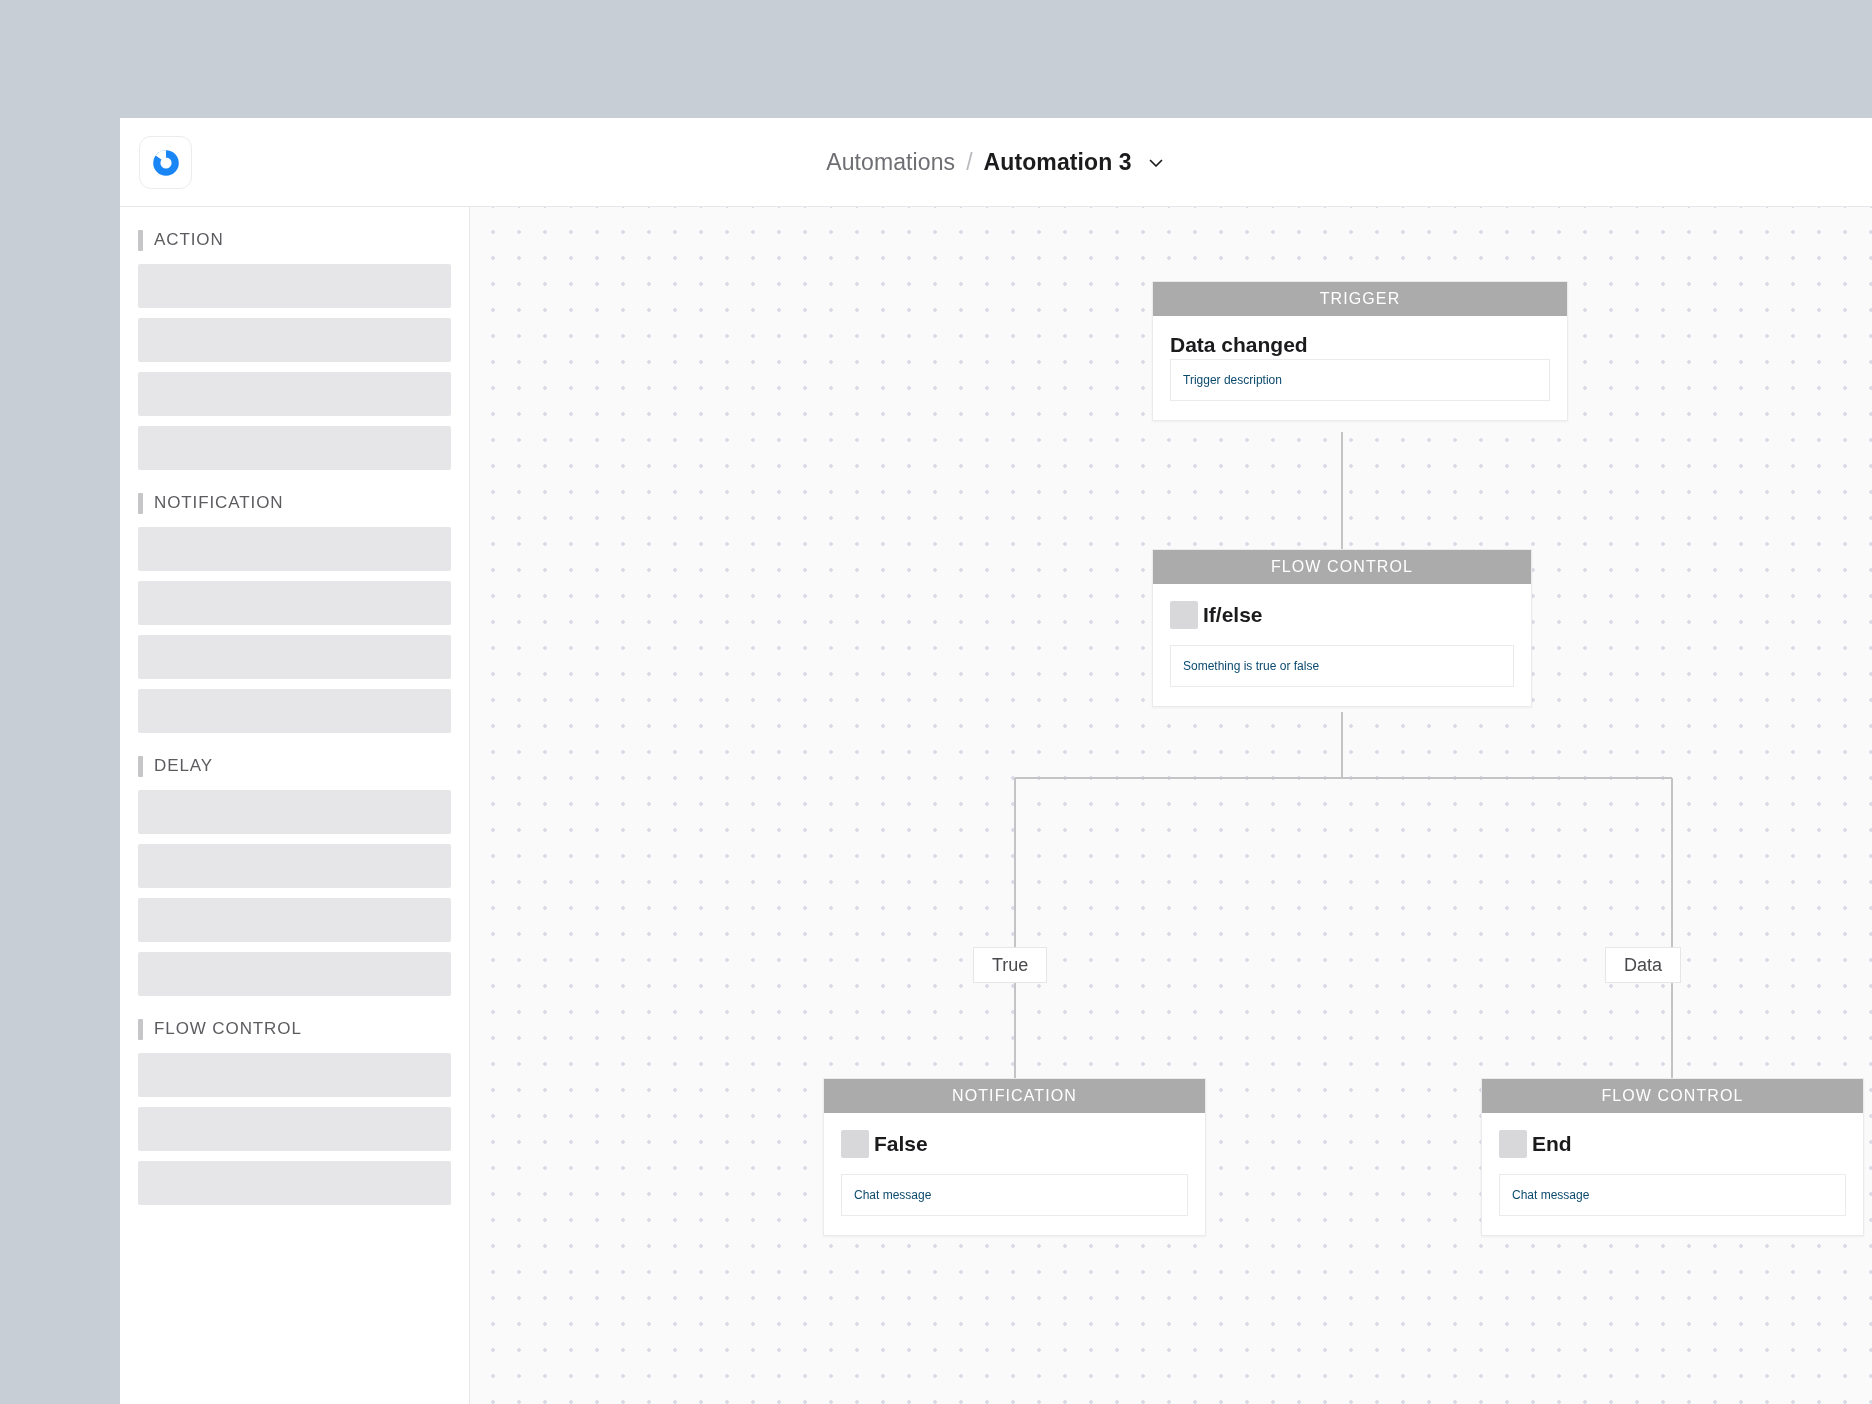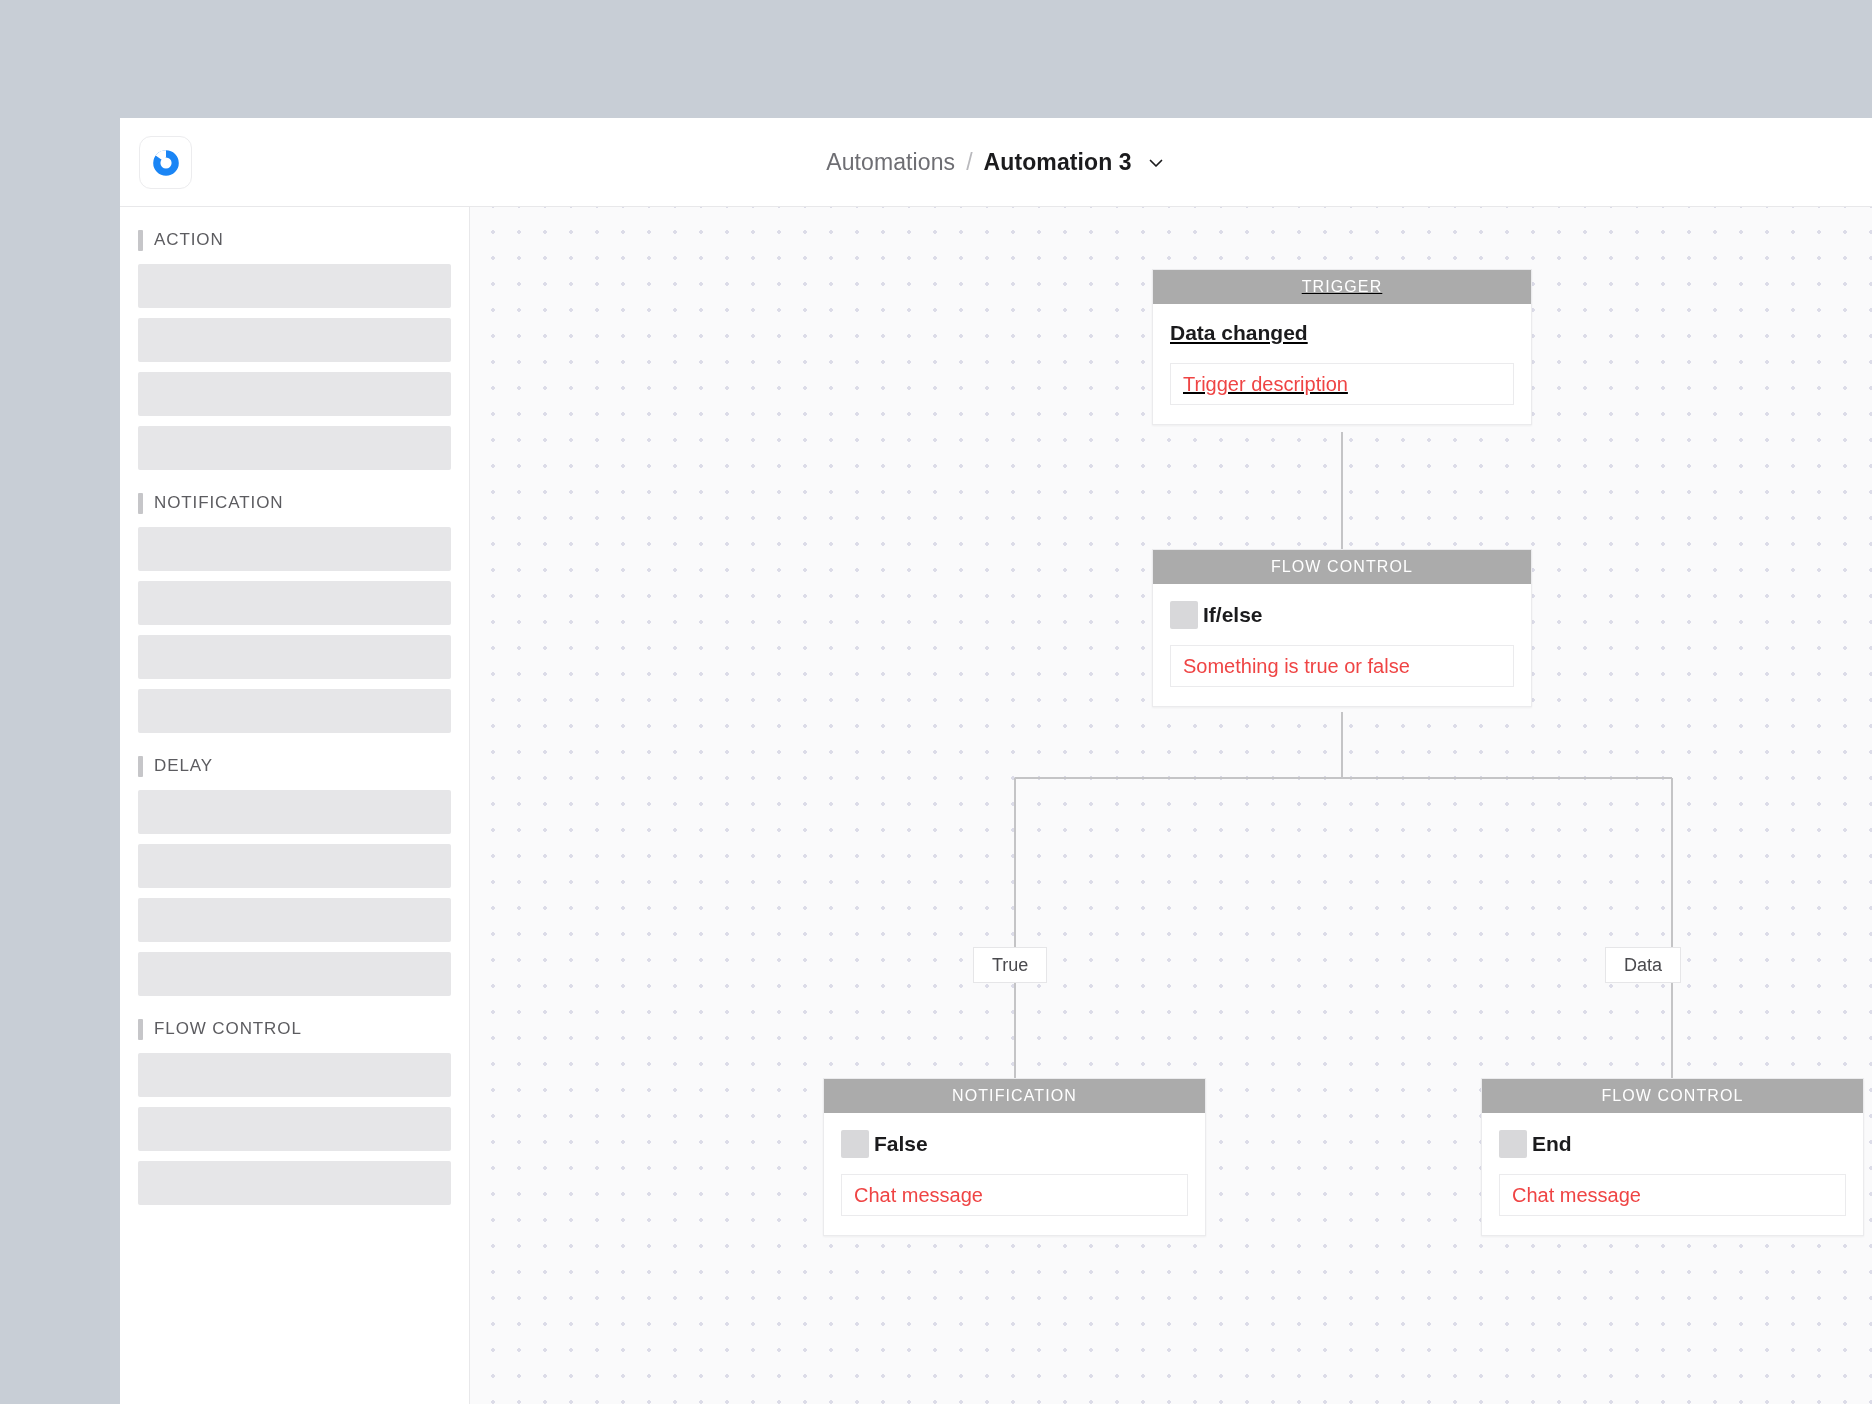--- a/index.html
+++ b/index.html
@@ -186,36 +186,35 @@
     background: #d8d8da;
     border-radius: 2px;
     flex: 0 0 28px;
   }
   .node-title {
     font-size: 21px;
     font-weight: bold;
     color: #1b1b1d;
   }
   .node-title--plain {
-    margin-bottom: 16px;
     min-height: 26px;
   }
   .node-field {
     border: 1px solid #ebebed;
     background: #ffffff;
     height: 42px;
     display: flex;
     align-items: center;
     padding: 12px 12px;
-    font-size: 20px;
-    color: #ef4444;
-  }
-
-  
-  #node-trigger   { left: 682px; top: 62px;  width: 380px; text-decoration: underline; }
+    font-size: 12px;
+    color: #0c4a6e;
+  }
+
+  
+  #node-trigger   { left: 682px; top: 74px;  width: 416px; }
   #node-ifelse    { left: 682px; top: 342px; width: 380px; }
   #node-chat      { left: 353px; top: 871px; width: 383px; }
   #node-end       { left: 1011px; top: 871px; width: 383px; }
 
   
   .branch-label {
     position: absolute;
     background: #ffffff;
     border: 1px solid #e6e6e8;
     font-size: 18px;

